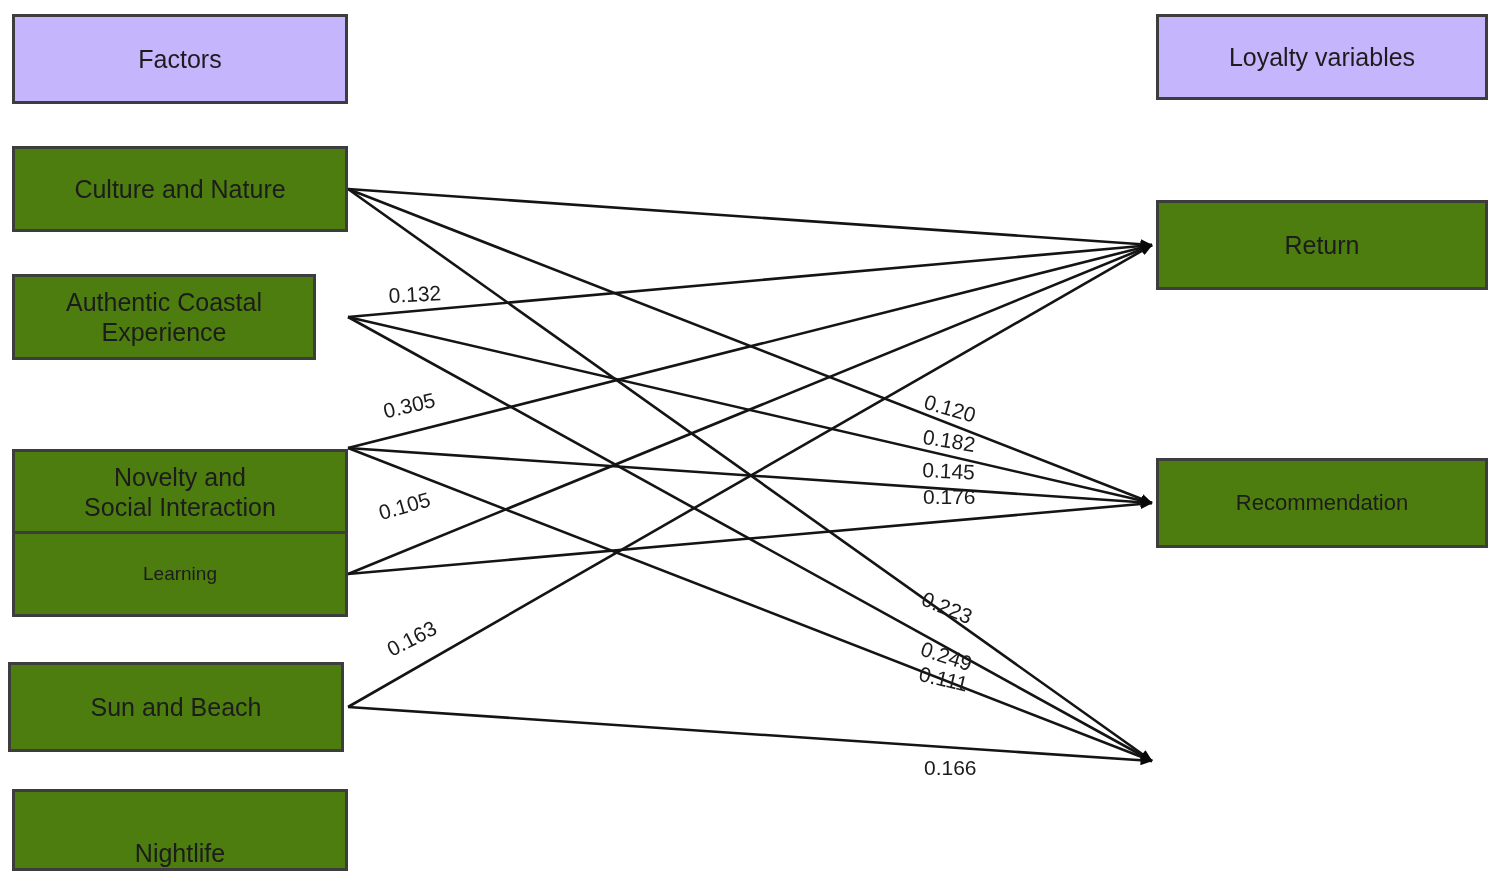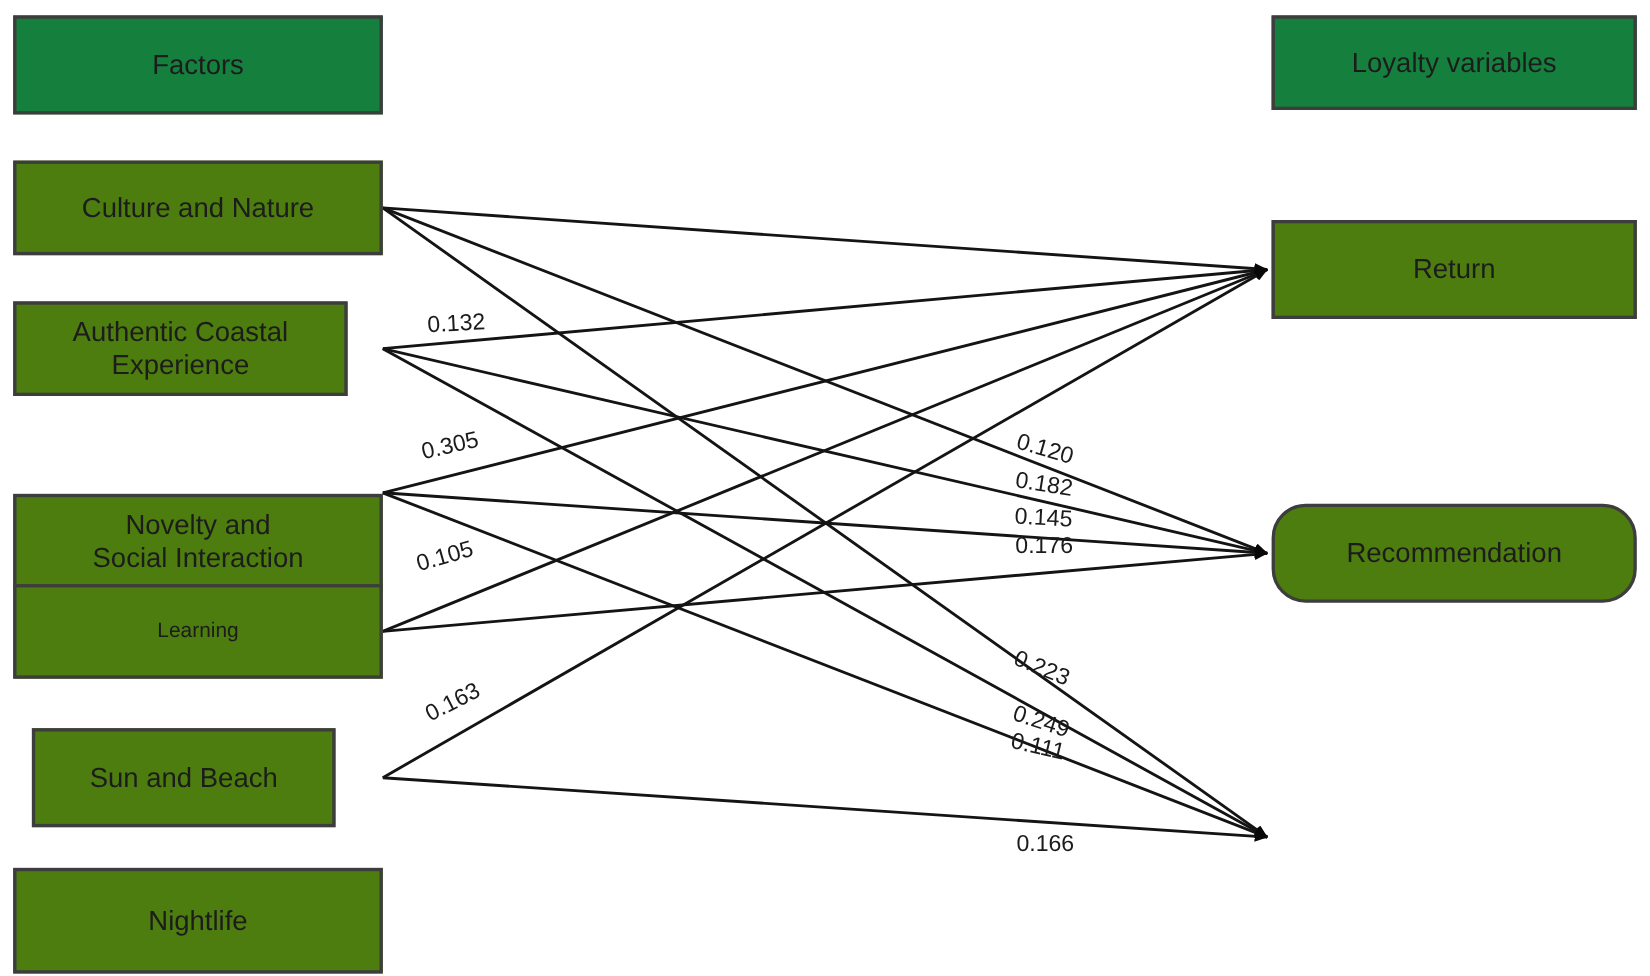--- a/index.html
+++ b/index.html
@@ -36,21 +36,21 @@
     line-height: 1.22;
     color: #1c1c1c;
     z-index: 3;
   }
   .node .node-label {
     display: block;
     white-space: pre-line;
     padding: 0 8px;
   }
   .node.header {
-    background: #15803d;
+    background: #c4b5fd;
   }
   .edge-line {
     stroke: #141414;
     stroke-width: 2.6;
     fill: none;
   }
   .edge-head {
     fill: #080808;
   }
   .edge-label {
@@ -107,37 +107,37 @@
 
   <div class="node" style="left:12px; top:405px; width:336px; height:86px; font-size:25px;margin-top:44px;">
     <span class="node-label">Novelty and
 Social Interaction</span>
   </div>
 
   <div class="node" style="left:12px; top:531px; width:336px; height:86px; font-size:19px;">
     <span class="node-label">Learning</span>
   </div>
 
-  <div class="node" style="left:29px; top:662px; width:276px; height:90px; font-size:25px;">
+  <div class="node" style="left:8px; top:662px; width:336px; height:90px; font-size:25px;">
     <span class="node-label">Sun and Beach</span>
   </div>
 
-  <div class="node" style="left:12px; top:789px; width:336px; height:96px; font-size:25px;">
+  <div class="node" style="left:12px; top:789px; width:336px; height:82px; font-size:25px;align-items:flex-end;">
     <span class="node-label">Nightlife</span>
   </div>
 
   <div class="node header" style="left:1156px; top:14px; width:332px; height:86px; font-size:25px;">
     <span class="node-label">Loyalty variables</span>
   </div>
 
   <div class="node" style="left:1156px; top:200px; width:332px; height:90px; font-size:25px;">
     <span class="node-label">Return</span>
   </div>
 
-  <div class="node" style="left:1156px; top:458px; width:332px; height:90px; font-size:25px;border-radius:31px;">
+  <div class="node" style="left:1156px; top:458px; width:332px; height:90px; font-size:22px;">
     <span class="node-label">Recommendation</span>
   </div>
 
 
   <div id="label-layer">
       <div class="edge-label" style="left: 388px; top: 284px; transform: rotate(-3deg);">0.132</div>
       <div class="edge-label" style="left: 381px; top: 400px; transform: rotate(-13deg);">0.305</div>
       <div class="edge-label" style="left: 376px; top: 502px; transform: rotate(-16deg);">0.105</div>
       <div class="edge-label" style="left: 383px; top: 640px; transform: rotate(-27deg);">0.163</div>
       <div class="edge-label" style="left: 928px; top: 390px; transform: rotate(16deg);">0.120</div>

